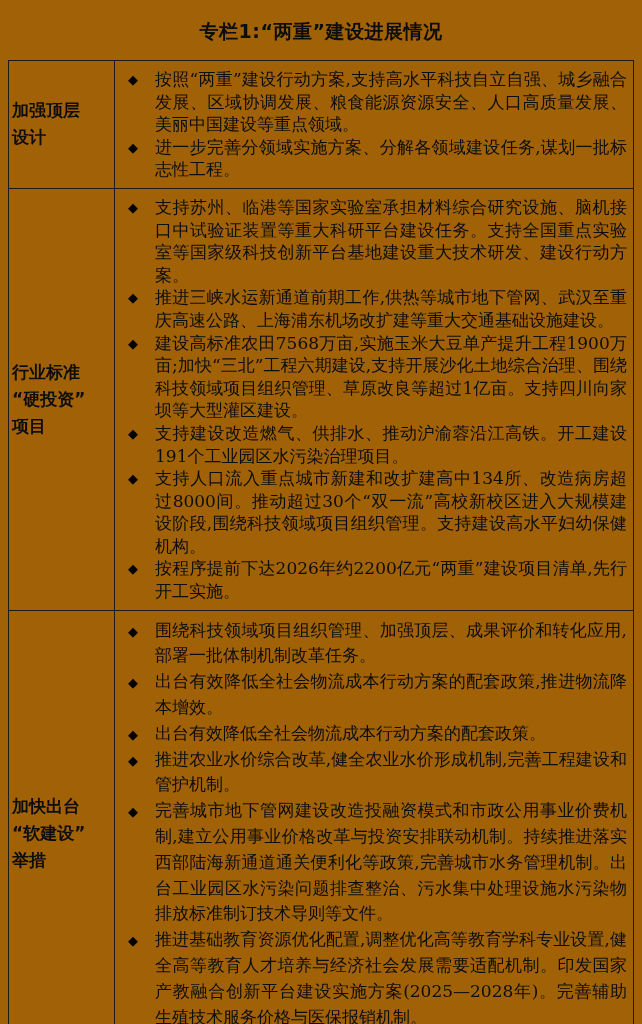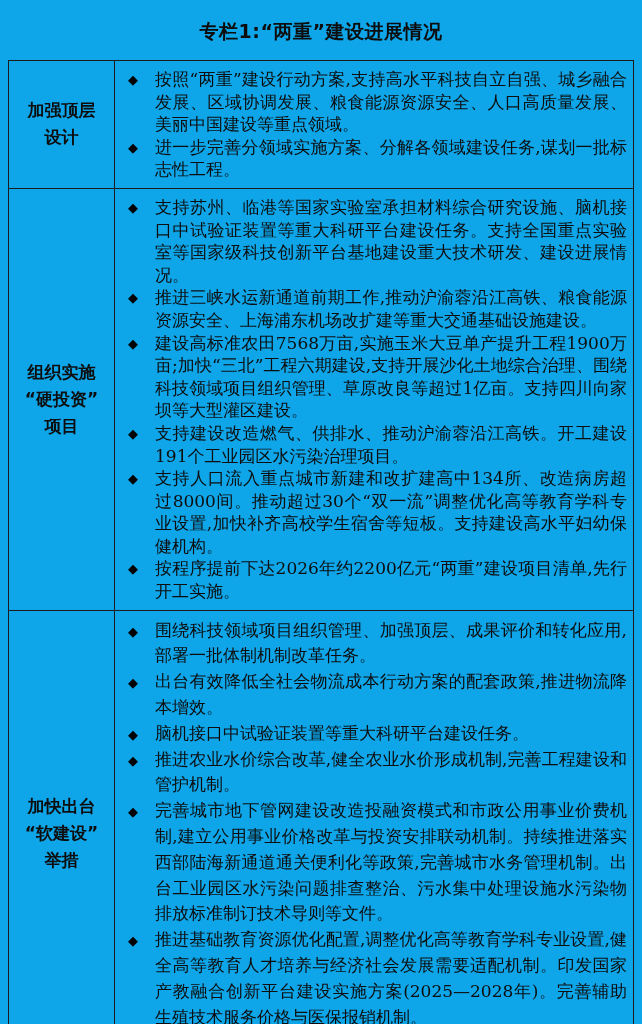--- a/index.html
+++ b/index.html
@@ -3,21 +3,21 @@
 <meta charset="utf-8">
 <style>
   html, body {
     margin: 0;
     padding: 0;
     background: #ffffff;
   }
   .page {
     width: 642px;
     height: 1024px;
-    background: #0ea5e9;
+    background: #a16207;
     color: #000000;
     box-sizing: border-box;
     overflow: hidden;
     font-family: "DejaVu Serif", "Liberation Serif", serif;
   }
   .doc-title {
     text-align: center;
     font-family: "DejaVu Sans", "Liberation Sans", sans-serif;
     font-weight: bold;
     font-size: 19px;
@@ -30,21 +30,20 @@
     border-collapse: collapse;
     margin: 0 auto;
     width: 626px;
     table-layout: fixed;
   }
   table.panel td {
     border: 1px solid #1c1c1c;
   }
   .label-cell {
     width: 99px;
-    text-align: center;
     vertical-align: middle;
     font-family: "DejaVu Sans", "Liberation Sans", sans-serif;
     font-weight: bold;
     font-size: 17px;
     line-height: 27px;
     white-space: pre-line;
     padding: 20px 3px;
     color: #0d0d0d;
   }
   .content-cell {
@@ -94,43 +93,43 @@
           <span class="item-text">按照“两重”建设行动方案,支持高水平科技自立自强、城乡融合发展、区域协调发展、粮食能源资源安全、人口高质量发展、美丽中国建设等重点领域。</span>
         </div>
         <div class="item">
           <span class="bullet">◆</span>
           <span class="item-text">进一步完善分领域实施方案、分解各领域建设任务,谋划一批标志性工程。</span>
         </div>
       </td>
     </tr>
 
     <tr class="row-2" style="height:362px;">
-      <td class="label-cell">组织实施
+      <td class="label-cell">行业标准
 “硬投资”
 项目</td>
       <td class="content-cell">
         <div class="item">
           <span class="bullet">◆</span>
-          <span class="item-text">支持苏州、临港等国家实验室承担材料综合研究设施、脑机接口中试验证装置等重大科研平台建设任务。支持全国重点实验室等国家级科技创新平台基地建设重大技术研发、建设进展情况。</span>
+          <span class="item-text">支持苏州、临港等国家实验室承担材料综合研究设施、脑机接口中试验证装置等重大科研平台建设任务。支持全国重点实验室等国家级科技创新平台基地建设重大技术研发、建设行动方案。</span>
         </div>
         <div class="item">
           <span class="bullet">◆</span>
-          <span class="item-text">推进三峡水运新通道前期工作,推动沪渝蓉沿江高铁、粮食能源资源安全、上海浦东机场改扩建等重大交通基础设施建设。</span>
+          <span class="item-text">推进三峡水运新通道前期工作,供热等城市地下管网、武汉至重庆高速公路、上海浦东机场改扩建等重大交通基础设施建设。</span>
         </div>
         <div class="item">
           <span class="bullet">◆</span>
           <span class="item-text">建设高标准农田7568万亩,实施玉米大豆单产提升工程1900万亩;加快“三北”工程六期建设,支持开展沙化土地综合治理、围绕科技领域项目组织管理、草原改良等超过1亿亩。支持四川向家坝等大型灌区建设。</span>
         </div>
         <div class="item">
           <span class="bullet">◆</span>
           <span class="item-text">支持建设改造燃气、供排水、推动沪渝蓉沿江高铁。开工建设191个工业园区水污染治理项目。</span>
         </div>
         <div class="item">
           <span class="bullet">◆</span>
-          <span class="item-text">支持人口流入重点城市新建和改扩建高中134所、改造病房超过8000间。推动超过30个“双一流”调整优化高等教育学科专业设置,加快补齐高校学生宿舍等短板。支持建设高水平妇幼保健机构。</span>
+          <span class="item-text">支持人口流入重点城市新建和改扩建高中134所、改造病房超过8000间。推动超过30个“双一流”高校新校区进入大规模建设阶段,围绕科技领域项目组织管理。支持建设高水平妇幼保健机构。</span>
         </div>
         <div class="item">
           <span class="bullet">◆</span>
           <span class="item-text">按程序提前下达2026年约2200亿元“两重”建设项目清单,先行开工实施。</span>
         </div>
       </td>
     </tr>
 
     <tr class="row-3" style="height:446px;">
       <td class="label-cell">加快出台
@@ -140,21 +139,21 @@
         <div class="item">
           <span class="bullet">◆</span>
           <span class="item-text">围绕科技领域项目组织管理、加强顶层、成果评价和转化应用,部署一批体制机制改革任务。</span>
         </div>
         <div class="item">
           <span class="bullet">◆</span>
           <span class="item-text">出台有效降低全社会物流成本行动方案的配套政策,推进物流降本增效。</span>
         </div>
         <div class="item">
           <span class="bullet">◆</span>
-          <span class="item-text">脑机接口中试验证装置等重大科研平台建设任务。</span>
+          <span class="item-text">出台有效降低全社会物流成本行动方案的配套政策。</span>
         </div>
         <div class="item">
           <span class="bullet">◆</span>
           <span class="item-text">推进农业水价综合改革,健全农业水价形成机制,完善工程建设和管护机制。</span>
         </div>
         <div class="item">
           <span class="bullet">◆</span>
           <span class="item-text">完善城市地下管网建设改造投融资模式和市政公用事业价费机制,建立公用事业价格改革与投资安排联动机制。持续推进落实西部陆海新通道通关便利化等政策,完善城市水务管理机制。出台工业园区水污染问题排查整治、污水集中处理设施水污染物排放标准制订技术导则等文件。</span>
         </div>
         <div class="item">

